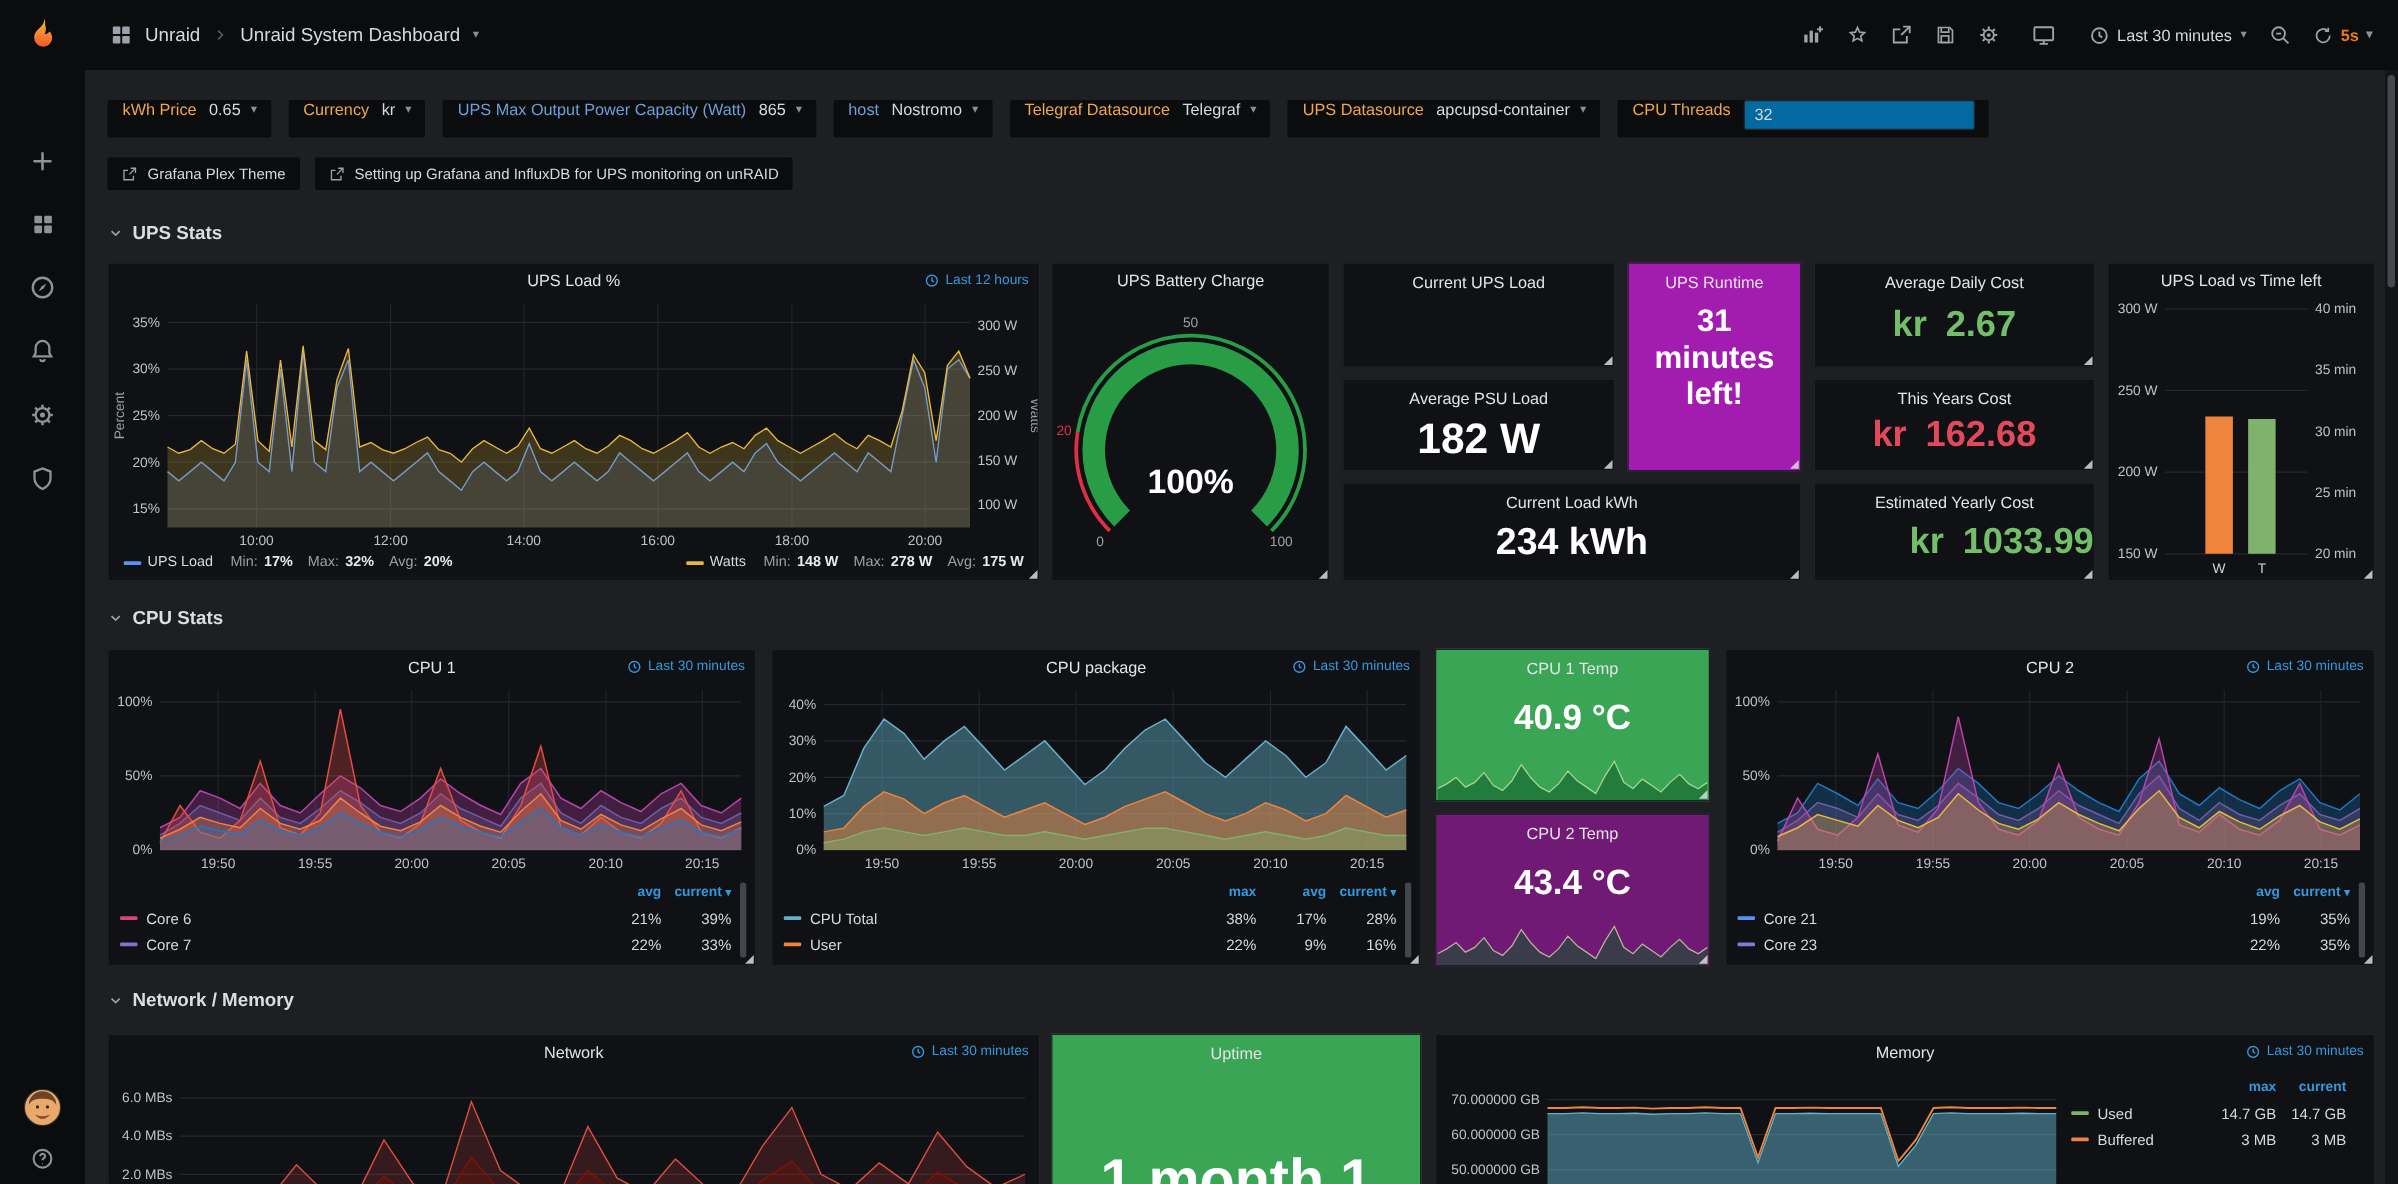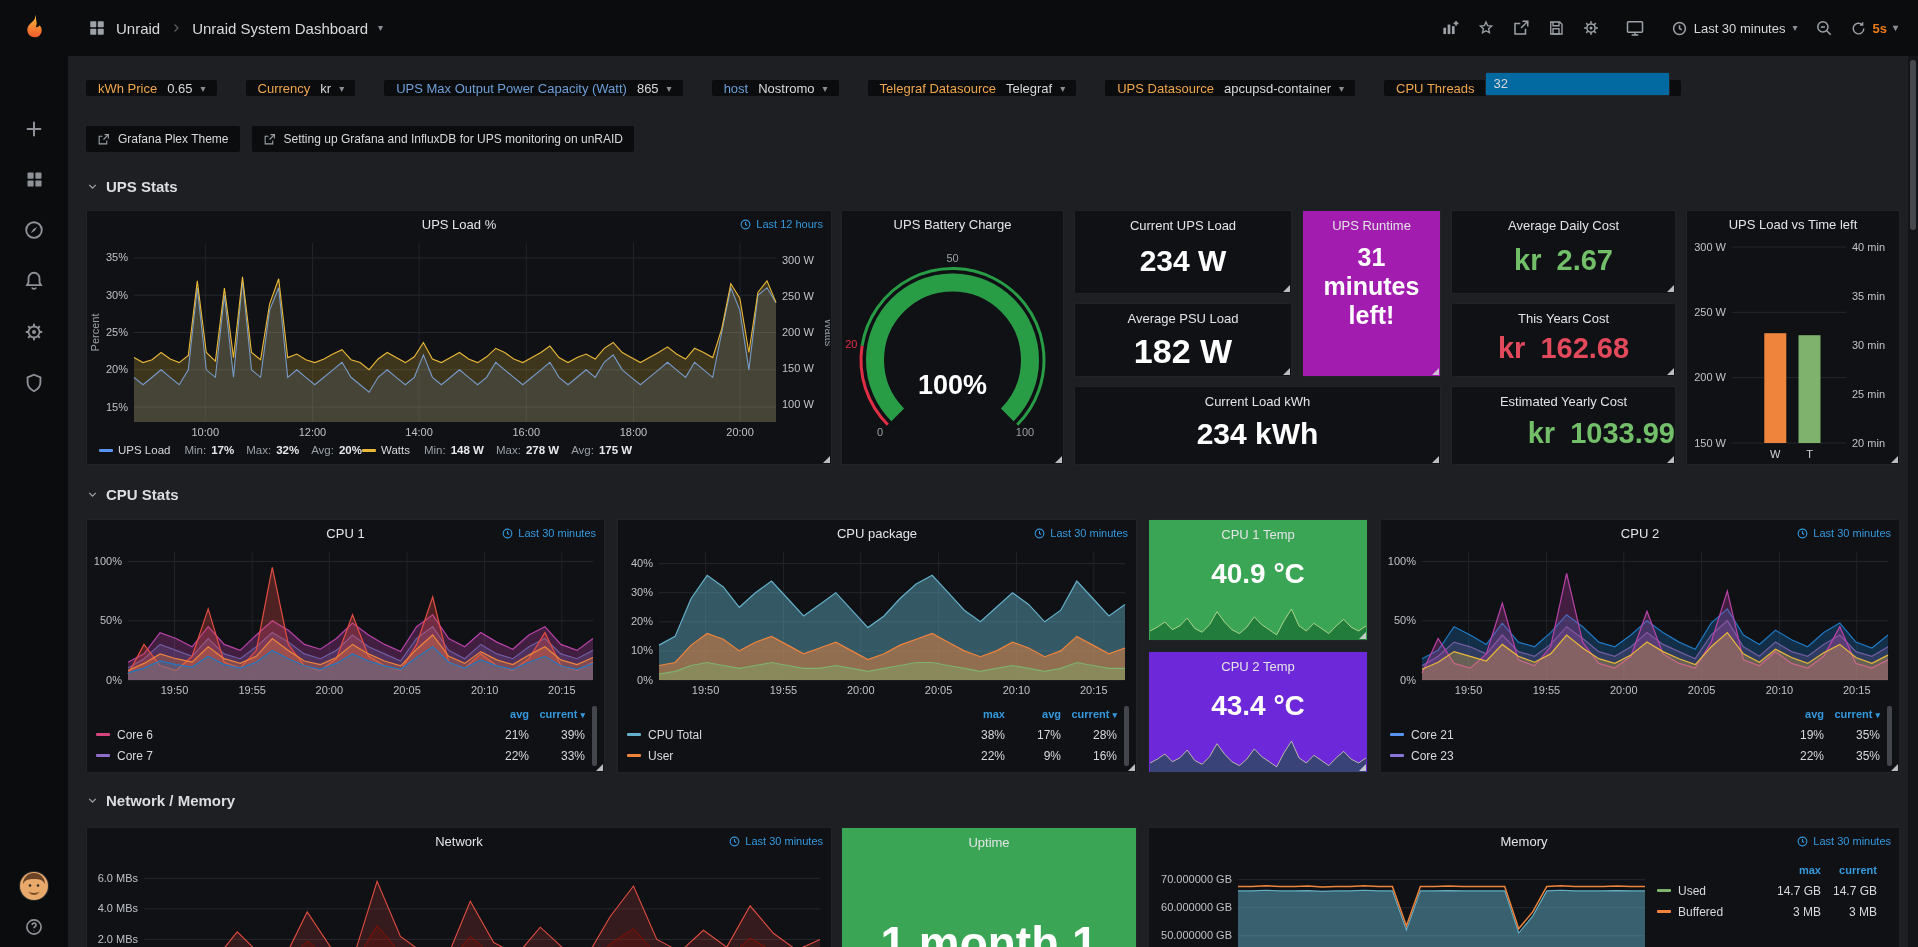--- a/index.html
+++ b/index.html
@@ -27,21 +27,21 @@
 
   
   .dash{position:absolute;left:86px;top:56px;width:1814px}
   .row{position:absolute;left:0;width:1814px}
   .group{position:absolute}
   .section{position:absolute;display:flex;align-items:center;gap:7px;color:#dcdde0;font-size:15px;font-weight:700;cursor:pointer}
   .section .chev{color:#9da2a8;display:inline-flex}
 
   
   .vars-row{position:absolute;top:24px;left:0;display:flex;flex-wrap:nowrap}
-  .var-pill{display:inline-flex;align-items:flex-end;height:16px;background:#0b0c0e;margin-right:29px;padding:0 11px 0 12px;border-radius:2px;font-size:13px;cursor:pointer}
+  .var-pill{display:inline-flex;align-items:flex-start;height:30px;background:#0b0c0e;margin-right:14px;padding:0 11px 0 12px;border-radius:2px;font-size:13px;cursor:pointer}
   .var-label{font-weight:500;margin-right:10px;white-space:nowrap}
   .var-value{color:#d8d9da;display:inline-flex;align-items:center;gap:8px;white-space:nowrap}
   .var-input{background:#0369a1;border:1px solid #23262c;min-width:185px;height:24px;line-height:22px;padding:0 8px;border-radius:2px}
   .links-row{position:absolute;top:70px;left:0;display:flex}
   .dash-link{display:inline-flex;align-items:center;gap:8px;height:26px;background:#0b0c0e;padding:0 11px;margin-right:12px;border-radius:2px;font-size:12px;color:#d8d9da;cursor:pointer}
   .dash-link .lnk-ic{color:#9da2a8;display:inline-flex}
 
   
   .panel{position:absolute;background:#0f1115;border:1px solid #1f2227;overflow:hidden}
   .panel::after{content:"";position:absolute;right:1px;bottom:1px;width:0;height:0;border-style:solid;
@@ -50,21 +50,21 @@
   .time-override{position:absolute;top:7px;right:8px;display:flex;align-items:center;gap:5px;font-size:11px;color:#3598dc;z-index:3}
   .chart{position:absolute;left:1px;right:1px}
 
   
   .tile-title{position:absolute;top:7px;left:0;right:0;text-align:center;font-size:13px;font-weight:500;color:#e3e4e6;white-space:nowrap;overflow:hidden;z-index:2}
   .tile-value{position:absolute;left:0;right:0;text-align:center;font-weight:700;color:#fff;z-index:2}
   .currency{word-spacing:7px}
   .wrapval{white-space:normal;line-height:1.16;padding:0 12px}
 
   
-  .legend-strip{position:absolute;left:12px;right:12px;bottom:4px;height:20px;display:flex;justify-content:flex-start;align-items:center}
+  .legend-strip{position:absolute;left:12px;right:12px;bottom:4px;height:20px;display:flex;justify-content:space-between;align-items:center}
   .lg-item{display:inline-flex;align-items:center;gap:5px;font-size:11.5px;color:#d8d9da;cursor:pointer}
   .lg-nm{margin-right:2px}
   .lg-k{color:#9aa0a6;margin-left:7px}
   .lg-v{font-weight:700;color:#e8e9eb}
   .dash-sw{display:inline-block;width:14px;height:3px;border-radius:1px}
   .legend-table{position:absolute;left:9px;right:7px;top:184px;bottom:4px}
   .legend-side{position:absolute;right:10px;top:32px;width:232px}
   .lg-row{display:flex;align-items:center;height:21px;font-size:12px;color:#d8d9da;padding-right:12px;cursor:pointer}
   .lg-head{height:20px}
   .lg-head .lg-col{color:#3598dc;font-weight:700;font-size:11px}
@@ -408,21 +408,20 @@
             <text x="181.97844507162114" y="199.4784450716211" text-anchor="middle" fill="#9aa0a6" font-size="11">100</text>
             <text x="8.261945088998388" y="110.96546733337632" text-anchor="middle" fill="#e02f44" font-size="11">20</text>
             <text x="109.5" y="157" text-anchor="middle" fill="#ffffff" font-size="27" font-weight="700">100%</text>
           </svg>
         </div>
     </div>
 
     <div class="group" style="left:988px;top:0;width:602px;height:255px">
       <div class="panel" style="left:0;top:0;width:218px;height:84px">
         <div class="tile-title">Current UPS Load</div>
-        <div class="tile-value" style="top: 33px; font-size: 30px; color: rgb(255, 255, 255);">234 W</div>
       </div>
       <div class="panel" style="left:0;top:93px;width:218px;height:74px">
         <div class="tile-title">Average PSU Load</div>
         <div class="tile-value" style="top: 28px; font-size: 34px; color: rgb(255, 255, 255);">182 W</div>
       </div>
       <div class="panel" style="left: 228px; top: 0px; width: 139px; height: 167px; background: #a21caf;">
         <div class="tile-title">UPS Runtime</div>
         <div class="tile-value wrapval" style="top:32px;font-size:25px">31 minutes left!</div>
       </div>
       <div class="panel" style="left:377px;top:0;width:225px;height:84px">
@@ -621,21 +620,21 @@
       <div class="panel" style="left: 0px; top: 0px; width: 220px; height: 122px; background: rgb(58, 166, 85);">
         <div class="tile-title">CPU 1 Temp</div>
         <div class="tile-value" style="top:38px;font-size:28px">40.9 °C</div>
         <div class="chart" style="bottom:0;top:auto;height:36px">
             <svg width="216" height="36">
               <path d="M0.0,27.0L7.4,23.1L14.9,18.0L22.3,25.7L29.8,21.9L37.2,14.1L44.7,24.4L52.1,28.3L59.6,20.6L67.0,7.7L74.5,18.0L81.9,25.7L89.4,29.6L96.8,23.1L104.3,12.9L111.7,20.6L119.2,25.7L126.6,30.9L134.1,16.7L141.5,5.1L149.0,21.9L156.4,27.0L163.9,19.3L171.3,24.4L178.8,29.6L186.2,21.9L193.7,15.4L201.1,23.1L208.6,27.0L216.0,21.9L216,36L0,36Z" fill="rgba(15,90,40,0.55)"></path>
               <path d="M0.0,27.0L7.4,23.1L14.9,18.0L22.3,25.7L29.8,21.9L37.2,14.1L44.7,24.4L52.1,28.3L59.6,20.6L67.0,7.7L74.5,18.0L81.9,25.7L89.4,29.6L96.8,23.1L104.3,12.9L111.7,20.6L119.2,25.7L126.6,30.9L134.1,16.7L141.5,5.1L149.0,21.9L156.4,27.0L163.9,19.3L171.3,24.4L178.8,29.6L186.2,21.9L193.7,15.4L201.1,23.1L208.6,27.0L216.0,21.9" fill="none" stroke="rgba(225,240,170,0.7)" stroke-width="1"></path>
             </svg>
           </div>
       </div>
-      <div class="panel" style="left: 0px; top: 132px; width: 220px; height: 122px; background: #6d28d9; text-decoration: underline;">
+      <div class="panel" style="left: 0px; top: 132px; width: 220px; height: 122px; background: #701a75; text-decoration: underline;">
         <div class="tile-title">CPU 2 Temp</div>
         <div class="tile-value" style="top:38px;font-size:28px">43.4 °C</div>
         <div class="chart" style="bottom:0;top:auto;height:36px">
             <svg width="216" height="36">
               <path d="M0.0,27.0L7.4,23.1L14.9,18.0L22.3,25.7L29.8,21.9L37.2,14.1L44.7,24.4L52.1,28.3L59.6,20.6L67.0,7.7L74.5,18.0L81.9,25.7L89.4,29.6L96.8,23.1L104.3,12.9L111.7,20.6L119.2,25.7L126.6,30.9L134.1,16.7L141.5,5.1L149.0,21.9L156.4,27.0L163.9,19.3L171.3,24.4L178.8,29.6L186.2,21.9L193.7,15.4L201.1,23.1L208.6,27.0L216.0,21.9L216,36L0,36Z" fill="rgba(15,90,40,0.55)"></path>
               <path d="M0.0,27.0L7.4,23.1L14.9,18.0L22.3,25.7L29.8,21.9L37.2,14.1L44.7,24.4L52.1,28.3L59.6,20.6L67.0,7.7L74.5,18.0L81.9,25.7L89.4,29.6L96.8,23.1L104.3,12.9L111.7,20.6L119.2,25.7L126.6,30.9L134.1,16.7L141.5,5.1L149.0,21.9L156.4,27.0L163.9,19.3L171.3,24.4L178.8,29.6L186.2,21.9L193.7,15.4L201.1,23.1L208.6,27.0L216.0,21.9" fill="none" stroke="rgba(225,240,170,0.7)" stroke-width="1"></path>
             </svg>
           </div>
       </div>
     </div>

